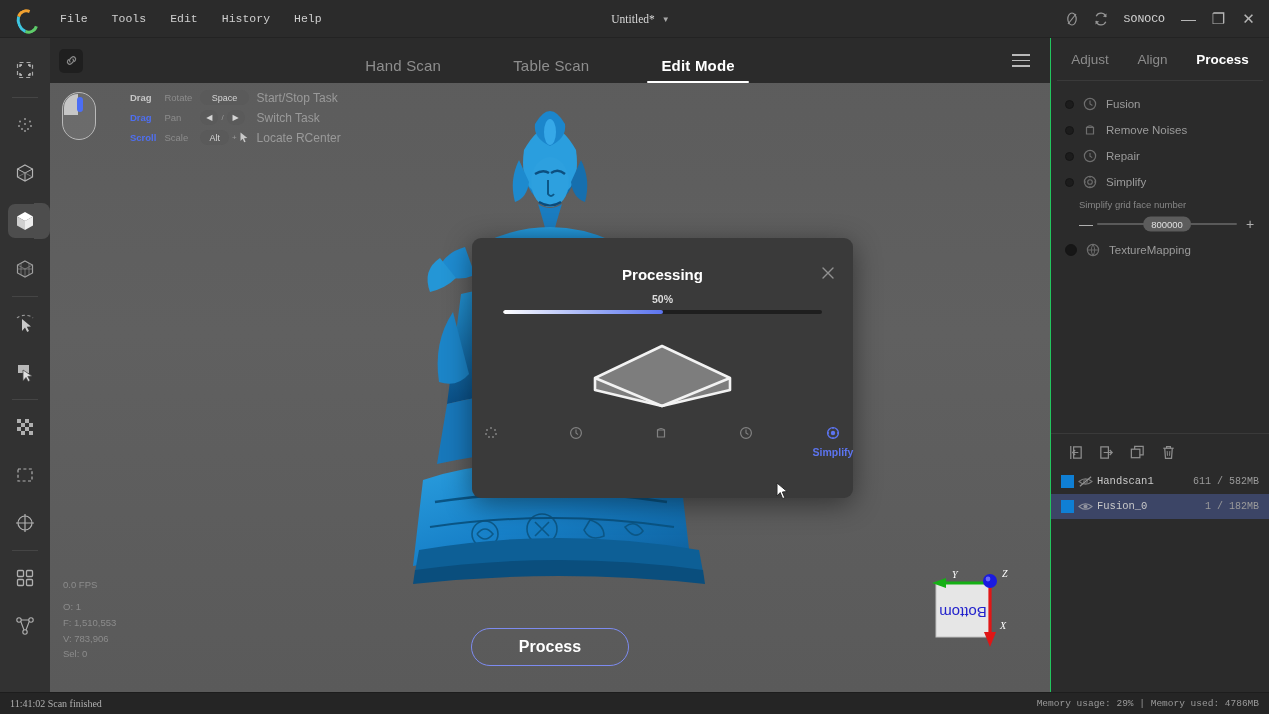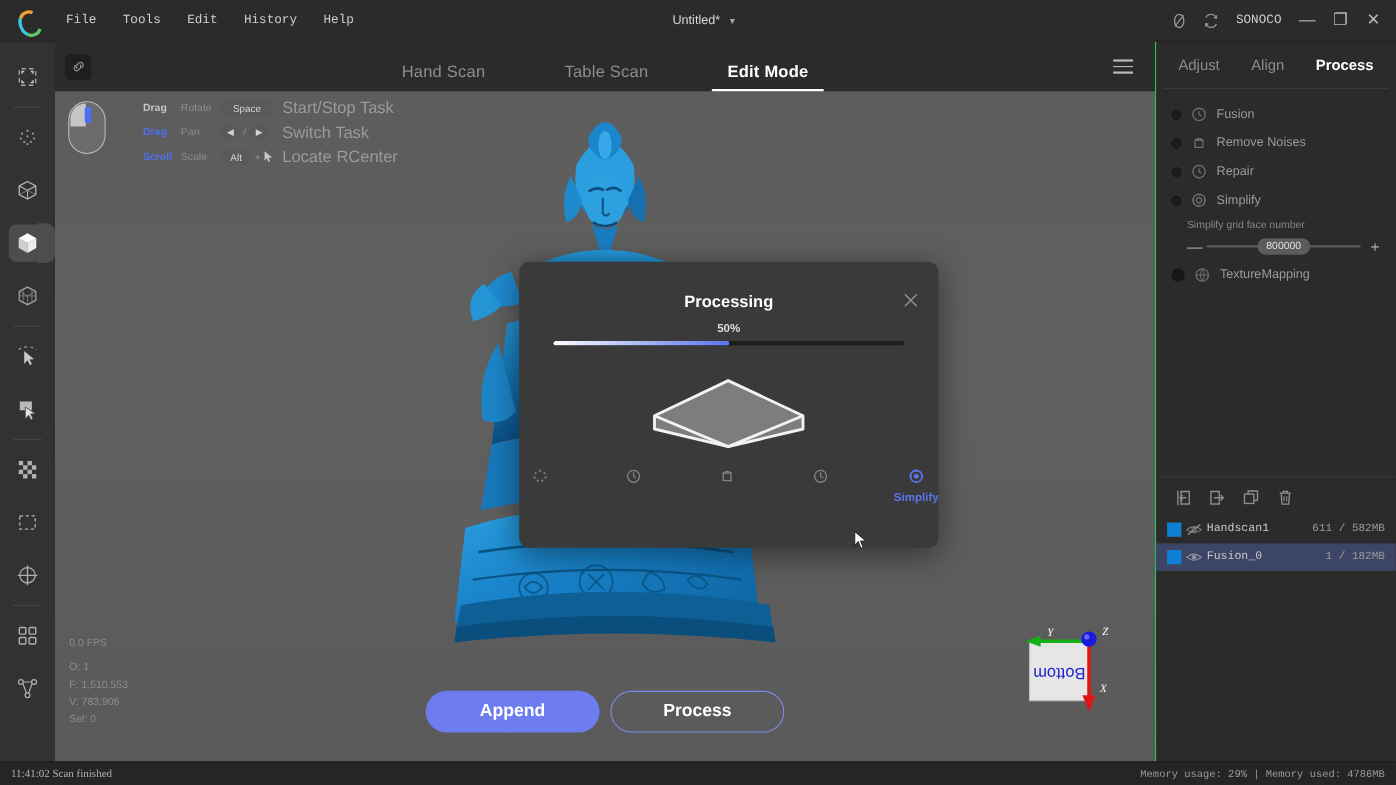--- a/index.html
+++ b/index.html
@@ -32,21 +32,21 @@
   .menu-item {
     color: #cfcfcf; font-size: 11.5px; padding: 5px 12px;
     font-family: "Liberation Mono", monospace; cursor: default;
   }
   .title-center {
     position: absolute; left: 0; right: 0; top: 0; height: 38px;
     display: flex; align-items: center; justify-content: center;
     pointer-events: none;
   }
   .doc-title {
-    color: #d8d8d8; font-size: 11.5px; font-family: Liberation Sans, sans-serif;
+    color: #d8d8d8; font-size: 11.5px; font-family: Liberation Serif, serif;
     pointer-events: auto;
     margin-left: 12px;
   }
   .doc-caret {
     margin-left: 7px; color: #a8a8a8; font-size: 8px; pointer-events: auto;
   }
   .title-right {
     margin-left: auto; display: flex; align-items: center; gap: 13px;
     padding-right: 12px;
   }
@@ -147,21 +147,21 @@
     background: #5a5a5a; color: #d4d4d4; border-radius: 9px; padding: 2px 9px;
     font-size: 9px; display: inline-flex; align-items: center; justify-content: center;
     min-width: 20px; height: 15px;
   }
   .keyrow { display: flex; align-items: center; gap: 3px; }
   .kbtn {
     width: 18px; height: 15px; border-radius: 9px; background: #5a5a5a;
     display: flex; align-items: center; justify-content: center; color: #d4d4d4;
     font-size: 8px;
   }
-  .h-label { color: #9a9a9a; font-size: 15px; }
+  .h-label { color: #9a9a9a; font-size: 12px; }
 
   
   .model-wrap {
     position: absolute; left: 50%; top: 48%; transform: translate(-50%, -50%);
     width: 430px; height: 560px; pointer-events: none;
   }
   .model-wrap svg { display: block; width: 100%; height: 100%; }
 
   
   .stats {
@@ -576,21 +576,20 @@
 
       <div class="stats">
         <div>0.0 FPS</div>
         <div class="sp">O: 1</div>
         <div>F: 1,510,553</div>
         <div>V: 783,906</div>
         <div>Sel: 0</div>
       </div>
 
       <div class="actions">
-        <div class="btn-append">Append</div>
         <div class="btn-process">Process</div>
       </div>
 
       <div class="gizmo">
         <svg width="110" height="95" viewBox="0 0 110 95">
           <rect x="18" y="24" width="54" height="54" fill="#e6e6e6" stroke="#c2c2c2" stroke-width="1"></rect>
           <text x="45" y="58" font-family="Liberation Sans, sans-serif" font-size="15" fill="#2222cc" text-anchor="middle" transform="rotate(180 45 53)">Bottom</text>
 
           <line x1="72" y1="24" x2="26" y2="24" stroke="#15b015" stroke-width="3.2"></line>
           <path d="M14 24 L28 19 L28 29 Z" fill="#15b015"></path>

